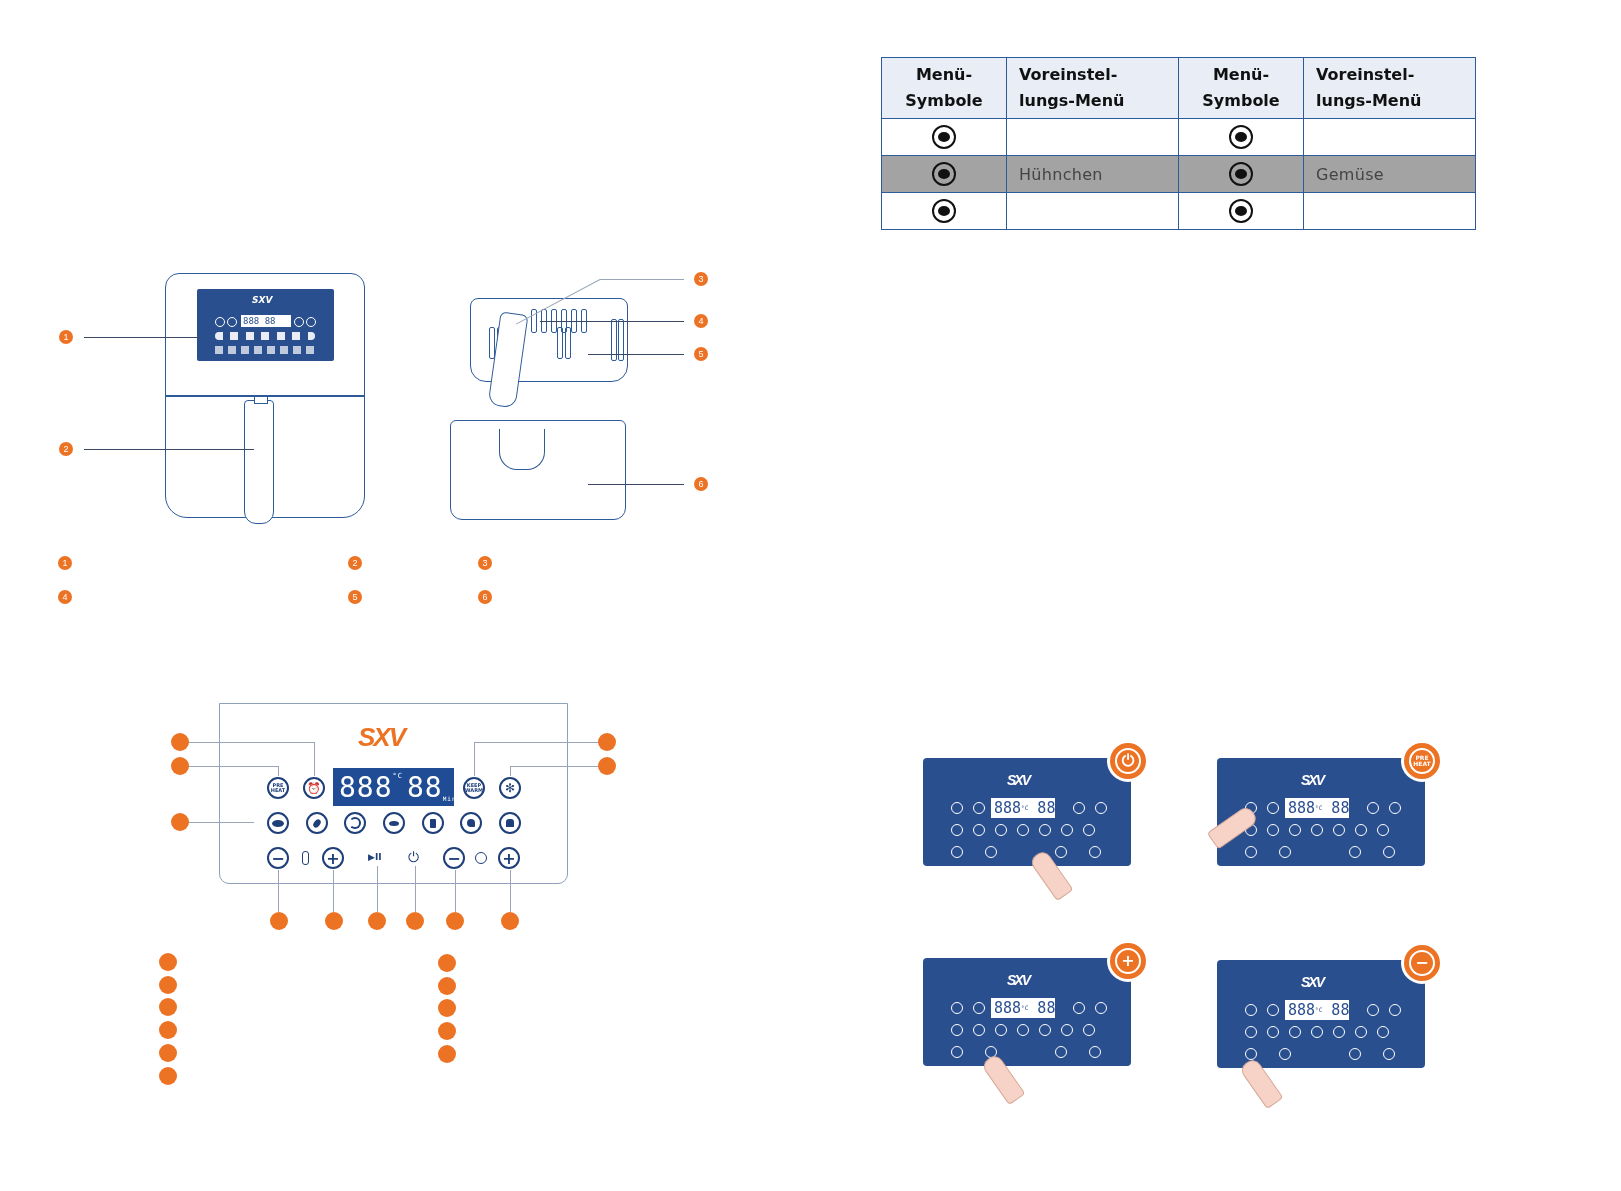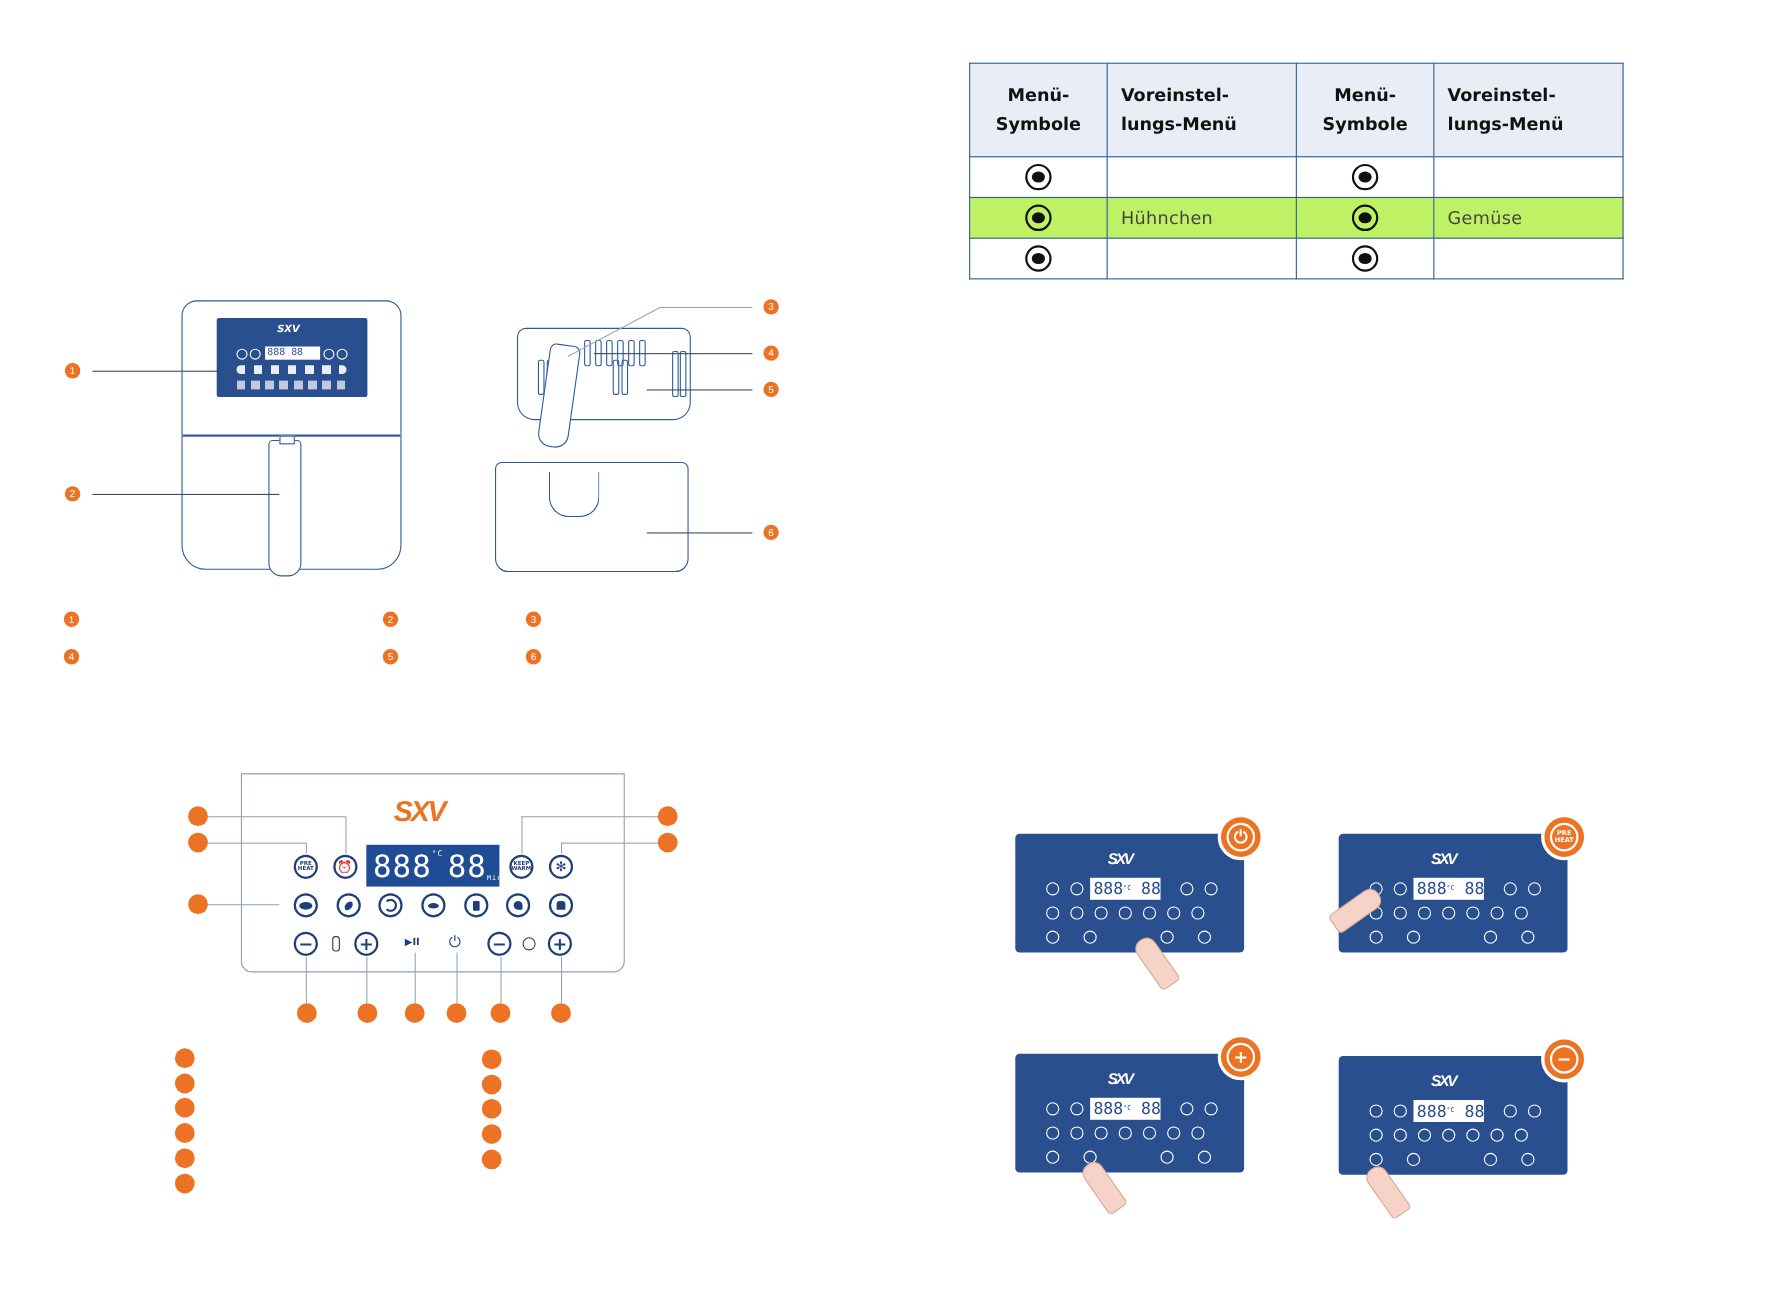--- a/index.html
+++ b/index.html
@@ -6,22 +6,22 @@
   body{width:1621px;height:1191px;position:relative;overflow:hidden;font-family:"DejaVu Sans",sans-serif;color:#222;}
   .abs{position:absolute;}
   .badge{position:absolute;width:14px;height:14px;border-radius:50%;background:#ec7324;color:#fff;font-size:9px;line-height:14px;text-align:center;font-family:"Liberation Sans",sans-serif;}
   .dot{position:absolute;width:18px;height:18px;border-radius:50%;background:#ec7324;}
   .leader{position:absolute;height:1px;background:#3a4a66;}
   .leader-g{position:absolute;background:#9aa6b8;}
   
   table.menu{position:absolute;left:881px;top:57px;width:595px;border-collapse:collapse;font-family:"DejaVu Sans",sans-serif;}
   table.menu td, table.menu th{border:1px solid #2d5b9a;height:36px;padding:0 12px;font-size:16px;}
   table.menu th{background:#e9eef6;height:60px;text-align:left;font-weight:bold;font-size:16px;line-height:26px;color:#111;}
-  table.menu th.center{text-align:center;padding:12px 4px;}
-  table.menu tr.shade td{background:#bef264;}
+  table.menu th.center{text-align:center;padding:0 4px;}
+  table.menu tr.shade td{background:#a3a3a3;}
   table.menu td.ico{text-align:center;width:124px;padding:0;}
   table.menu td.txt{color:#444;font-size:16px;letter-spacing:.3px;}
   .ricon{display:inline-block;width:24px;height:24px;border:2px solid #111;border-radius:50%;vertical-align:middle;position:relative;box-sizing:border-box;}
   .ricon::after{content:"";position:absolute;left:4px;top:5px;width:12px;height:10px;border-radius:50%;background:#111;}
   
   .panel{position:absolute;left:219px;top:703px;width:349px;height:181px;border:1.5px solid #8fa0bb;border-radius:0 0 10px 10px;border-top:1.5px solid #8fa0bb;box-sizing:border-box;}
   .btn{position:absolute;width:22px;height:22px;border:2px solid #1f3f7a;border-radius:50%;box-sizing:border-box;display:flex;align-items:center;justify-content:center;color:#1f3f7a;font-size:12px;font-weight:bold;background:#fff;}
   .btn.small-text{font-size:5px;line-height:5px;text-align:center;}
   .lcd{position:absolute;left:333px;top:768px;width:121px;height:38px;background:#1f4c94;color:#fff;font-family:"DejaVu Sans Mono",monospace;font-size:28px;letter-spacing:1px;display:flex;align-items:center;padding-left:6px;box-sizing:border-box;}
   .lcd .deg{font-size:7px;align-self:flex-start;margin-top:4px;}

